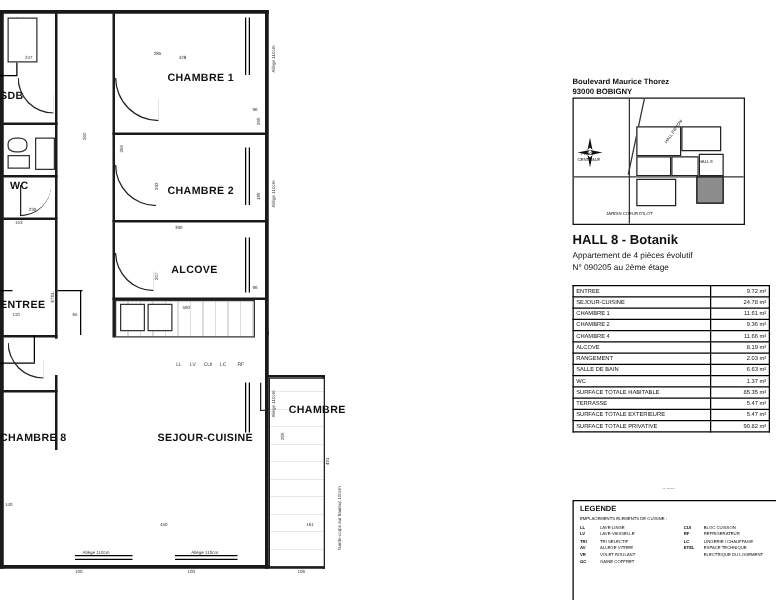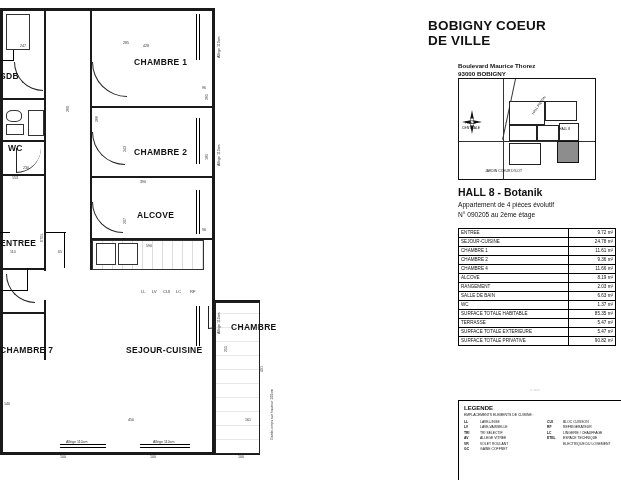--- a/index.html
+++ b/index.html
@@ -164,21 +164,21 @@
     <span class="dim" style="left:163px;top:289px;font-size:4px;">CUI</span>
     <span class="dim" style="left:176px;top:289px;font-size:4px;">LC</span>
     <span class="dim" style="left:190px;top:289px;font-size:4px;">RF</span>
 
     <div class="balcony-grid" style="left:215px;top:302px;width:43px;height:150px;background:repeating-linear-gradient(0deg,#fff 0,#fff 13px,#e8e8e8 13px,#e8e8e8 14px),repeating-linear-gradient(90deg,#fff 0,#fff 13px,#e8e8e8 13px,#e8e8e8 14px);"></div>
 
     <div class="room-label" style="left:134px;top:57px;">CHAMBRE 1</div>
     <div class="room-label" style="left:134px;top:147px;">CHAMBRE 2</div>
     <div class="room-label" style="left:137px;top:210px;">ALCOVE</div>
     <div class="room-label" style="left:126px;top:345px;">SEJOUR-CUISINE</div>
-    <div class="room-label" style="left:0px;top:345px;">CHAMBRE 7</div>
+    <div class="room-label" style="left:0px;top:345px;">CHAMBRE 8</div>
     <div class="room-label" style="left:231px;top:322px;">CHAMBRE</div>
     <div class="room-label" style="left:0px;top:238px;">ENTREE</div>
     <div class="room-label" style="left:0px;top:71px;">SDB</div>
     <div class="room-label" style="left:8px;top:143px;">WC</div>
 
     <div class="dim" style="left:20px;top:44px;">247</div>
     <div class="dim" style="left:143px;top:44px;">428</div>
     <div class="dim" style="left:123px;top:41px;">285</div>
     <div class="dim v" style="left:66px;top:112px;">260</div>
     <div class="dim v" style="left:95px;top:122px;">266</div>
@@ -206,24 +206,20 @@
     <div class="dim" style="left:153px;top:440px;">Allège 110cm</div>
     <div class="dim" style="left:60px;top:455px;">100</div>
     <div class="dim" style="left:150px;top:455px;">100</div>
     <div class="dim" style="left:238px;top:455px;">106</div>
     <div class="dim" style="left:202px;top:86px;">96</div>
     <div class="dim" style="left:202px;top:228px;">96</div>
   </div>
 
   <div class="info">
 
-    <div class="title">
-      <span>BOBIGNY COEUR</span><br>
-      <span>DE VILLE</span>
-    </div>
 
     <div class="addr">
       <span>Boulevard Maurice Thorez</span><br>
       <span>93000 BOBIGNY</span>
     </div>
 
     <div class="locmap">
       <div class="ln" style="left:0;top:62px;width:136px;height:1px;"></div>
       <div class="ln" style="left:44px;top:0;width:1px;height:100px;"></div>
       <div class="ln" style="left:56px;top:0;width:1px;height:62px;transform:rotate(12deg);transform-origin:top;"></div>

